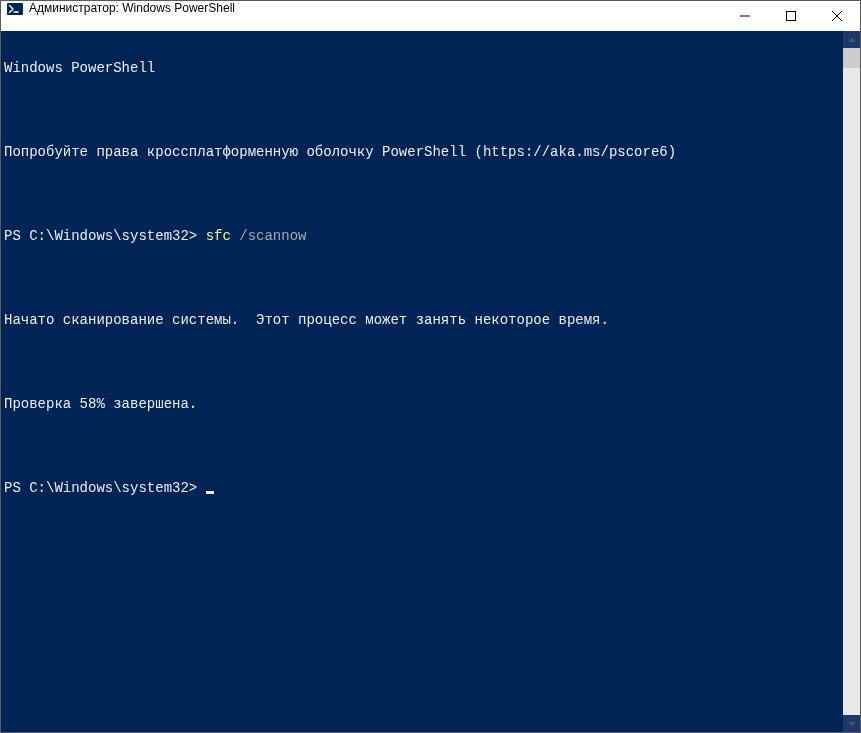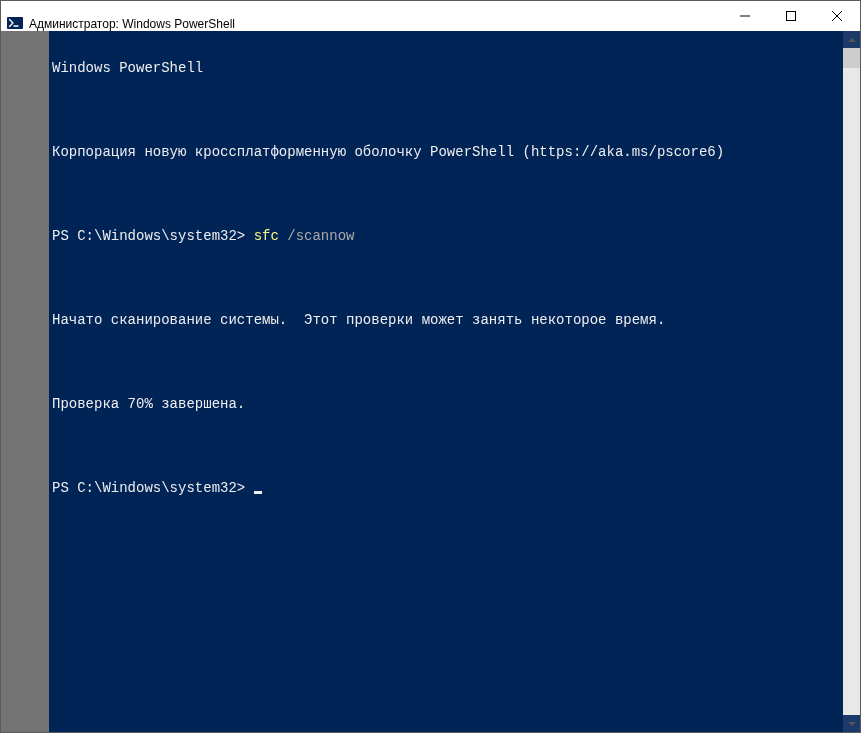--- a/index.html
+++ b/index.html
@@ -19,21 +19,21 @@
       height: 733px;
       border: 1px solid #5a5a5a;
       display: flex;
       flex-direction: column;
       background: #ffffff;
     }
     .titlebar {
       height: 30px;
       background: #ffffff;
       display: flex;
-      align-items: flex-end;
+      align-items: flex-start;
       flex-shrink: 0;
     }
     .titlebar-icon {
       width: 16px;
       height: 16px;
       margin-left: 6px;
       margin-right: 6px;
       display: flex;
       align-items: center;
       justify-content: center;
@@ -63,21 +63,20 @@
     }
     .titlebar-btn svg {
       width: 10px;
       height: 10px;
     }
     .console-area {
       flex: 1;
       display: flex;
       background: #737373;
       position: relative;
-      padding-left: 48px;
     }
     .console {
       flex: 1;
       background: #012456;
       color: #eeedf0;
       font-family: Consolas, "Courier New", monospace;
       font-size: 14px;
       line-height: 14px;
       padding: 2px 0 0 3px;
       white-space: pre;
@@ -162,27 +161,27 @@
             <line x1="0" y1="0" x2="10" y2="10" stroke="#000" stroke-width="1"></line>
             <line x1="10" y1="0" x2="0" y2="10" stroke="#000" stroke-width="1"></line>
           </svg>
       </button>
     </div>
   </div>
   <div class="console-area">
     <div class="console">
       <div class="line">Windows PowerShell</div>
       <div class="line"> </div>
-      <div class="line">Корпорация новую кроссплатформенную оболочку PowerShell (https://aka.ms/pscore6)</div>
+      <div class="line">Попробуйте права кроссплатформенную оболочку PowerShell (https://aka.ms/pscore6)</div>
       <div class="line"> </div>
       <div class="line"><span>PS C:\Windows\system32&gt; </span><span class="cmd-yellow">sfc</span><span class="cmd-gray"> /scannow</span></div>
       <div class="line"> </div>
-      <div class="line">Начато сканирование системы.  Этот проверки может занять некоторое время.</div>
+      <div class="line">Начато сканирование системы.  Этот процесс может занять некоторое время.</div>
       <div class="line"> </div>
-      <div class="line">Проверка 70% завершена.</div>
+      <div class="line">Проверка 58% завершена.</div>
       <div class="line"> </div>
       <div class="line"><span>PS C:\Windows\system32&gt; </span><span class="cursor"></span></div>
     </div>
     <div class="scrollbar">
       <div class="scroll-arrow">
         <svg viewBox="0 0 8 8">
             <path d="M0 6 L4 2 L8 6 Z" fill="#555"></path>
           </svg>
       </div>
       <div class="scroll-track">

